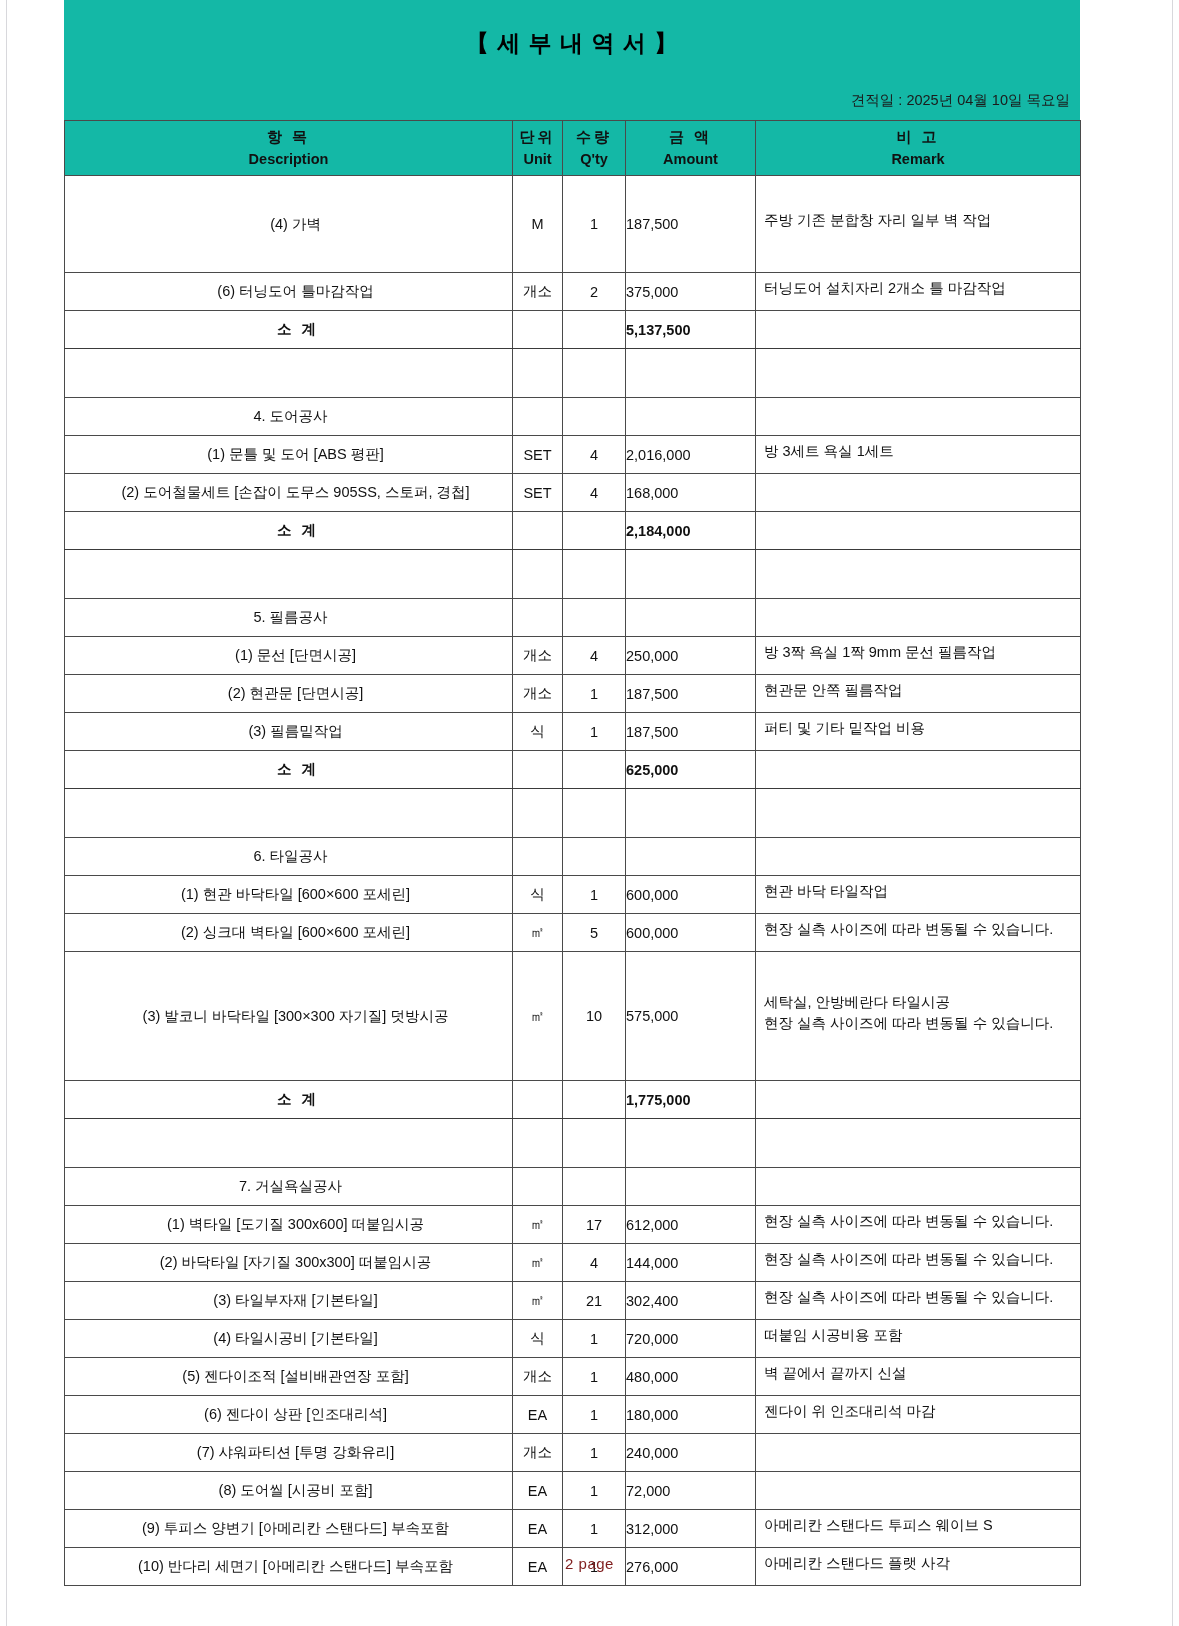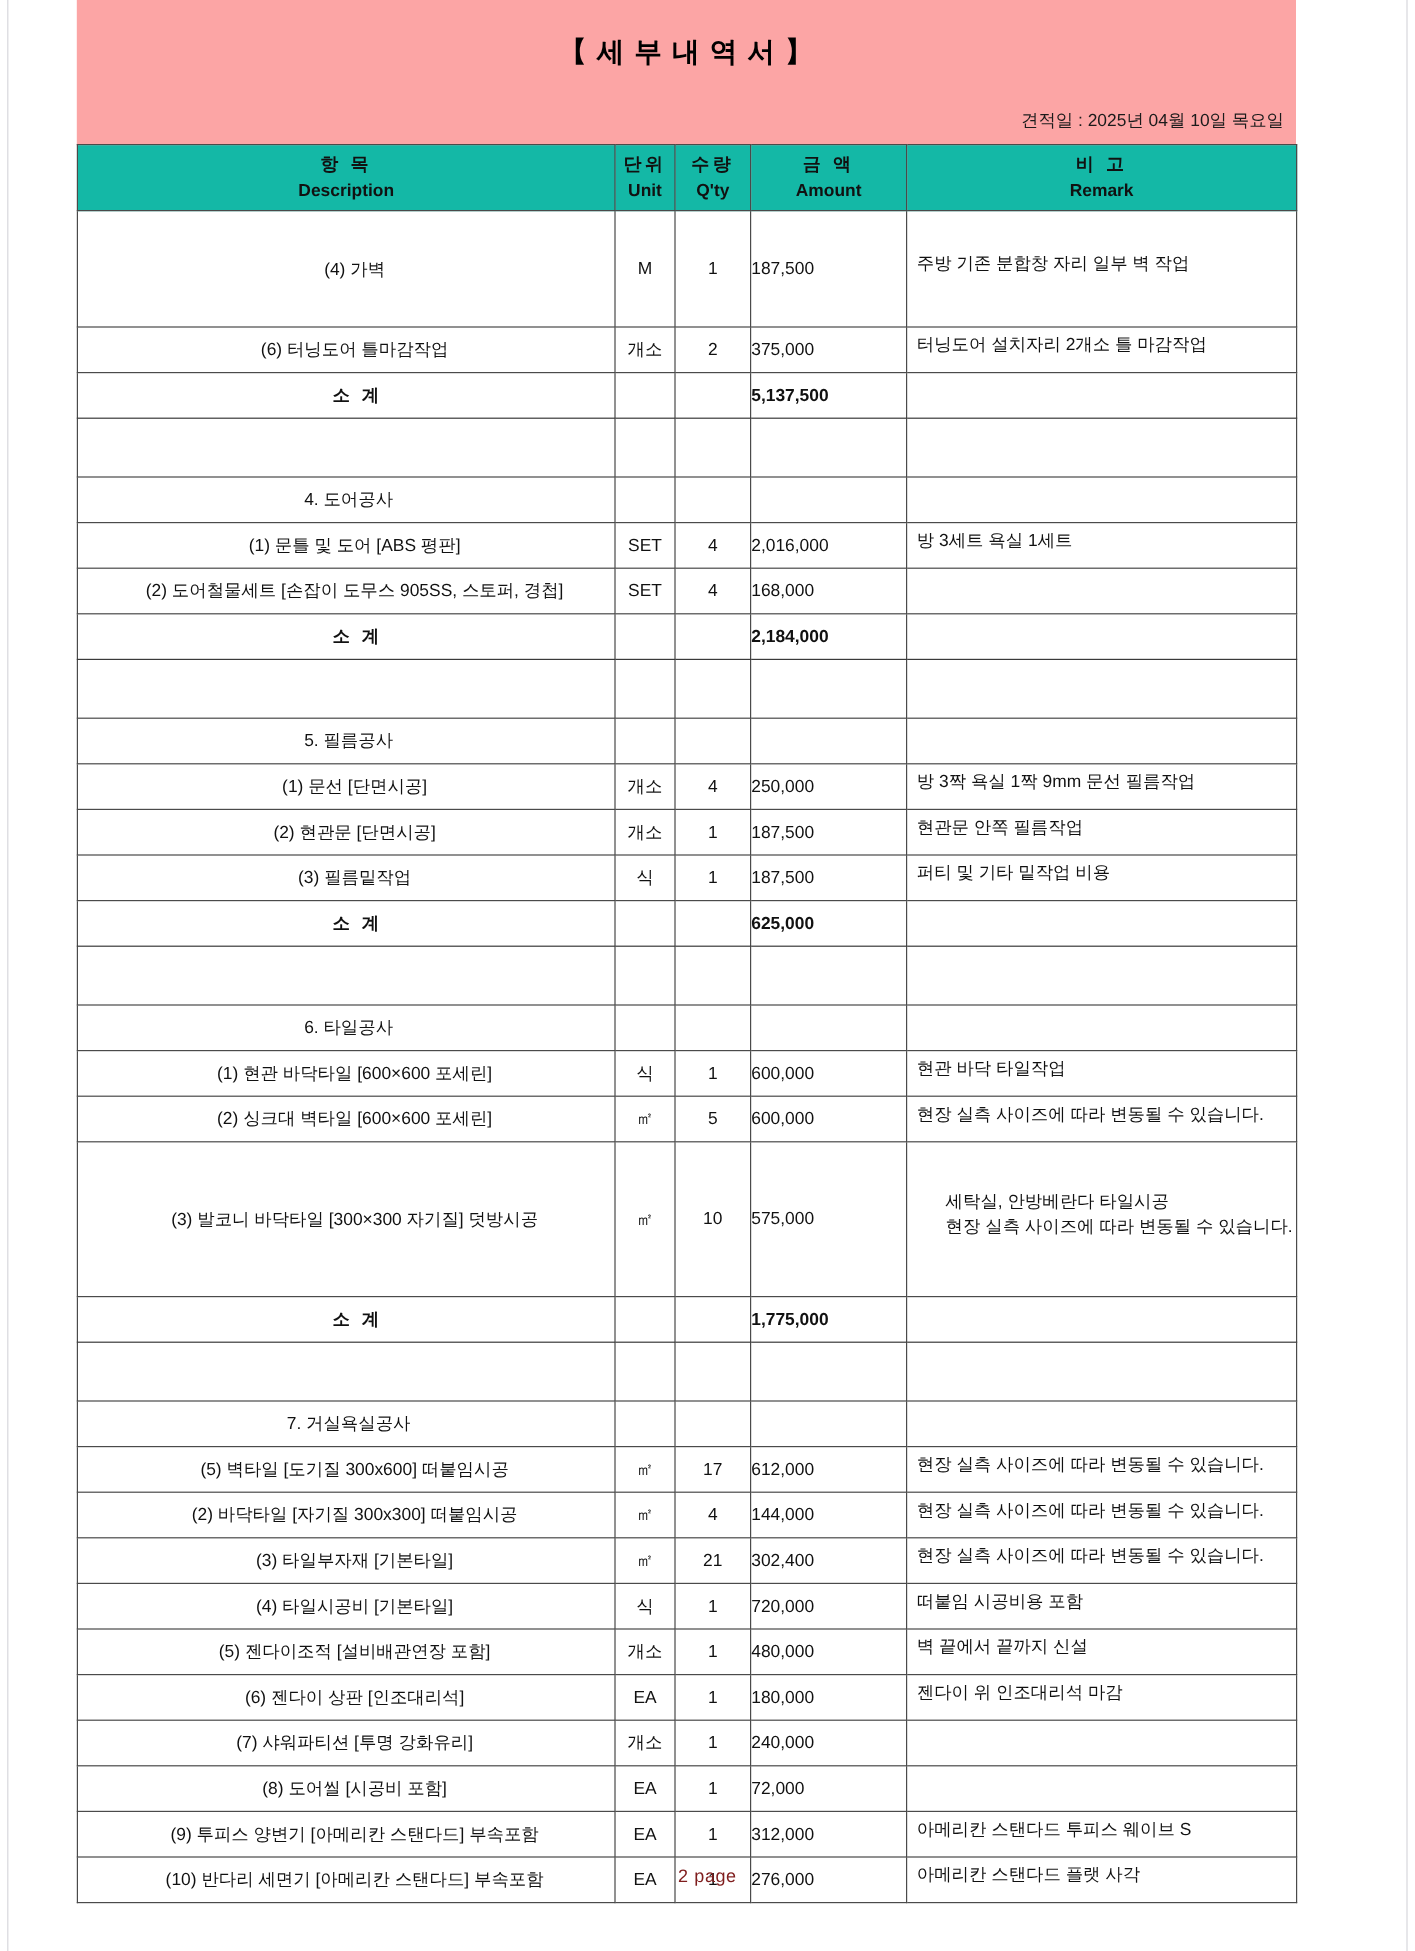--- a/index.html
+++ b/index.html
@@ -29,21 +29,21 @@
 
   .sheet {
     position: absolute;
     left: 64px;
     top: 0;
     width: 1016px;
   }
 
   
   .masthead {
-    background: #fca5a5;
+    background: #14b8a6;
     padding: 0;
   }
   .doc-title {
     text-align: center;
     font-size: 23px;
     font-weight: bold;
     letter-spacing: 1px;
     padding: 28px 0 6px 0;
     color: #000;
   }
@@ -137,21 +137,21 @@
   
   tr.spacer td { height: 30px; }
   tr.spacer td.desc { padding: 0 0 0 14px; }
 
   
   tr.tall td { height: 78px; }
   tr.xtall td { height: 110px; }
 
   
   tr.rule-top td { border-top: 1.5px solid #3a3a3a; }
-  .line2 { display: block; margin-left: 24px; }
+  .line2 { display: block; }
 
   
   .page-footer {
     position: absolute;
     left: 0;
     right: 0;
     top: 1555px;
     text-align: center;
     font-size: 15px;
     color: #7f1d1d;
@@ -355,21 +355,21 @@
           <td class="remark"></td>
         </tr>
         <tr class="section rule-top">
           <td class="desc">7. 거실욕실공사</td>
           <td class="unit"></td>
           <td class="qty"></td>
           <td class="amount"></td>
           <td class="remark"></td>
         </tr>
         <tr>
-          <td class="desc">(5) 벽타일 [도기질 300x600] 떠붙임시공</td>
+          <td class="desc">(1) 벽타일 [도기질 300x600] 떠붙임시공</td>
           <td class="unit">㎡</td>
           <td class="qty">17</td>
           <td class="amount">612,000</td>
           <td class="remark">현장 실측 사이즈에 따라 변동될 수 있습니다.</td>
         </tr>
         <tr>
           <td class="desc">(2) 바닥타일 [자기질 300x300] 떠붙임시공</td>
           <td class="unit">㎡</td>
           <td class="qty">4</td>
           <td class="amount">144,000</td>

